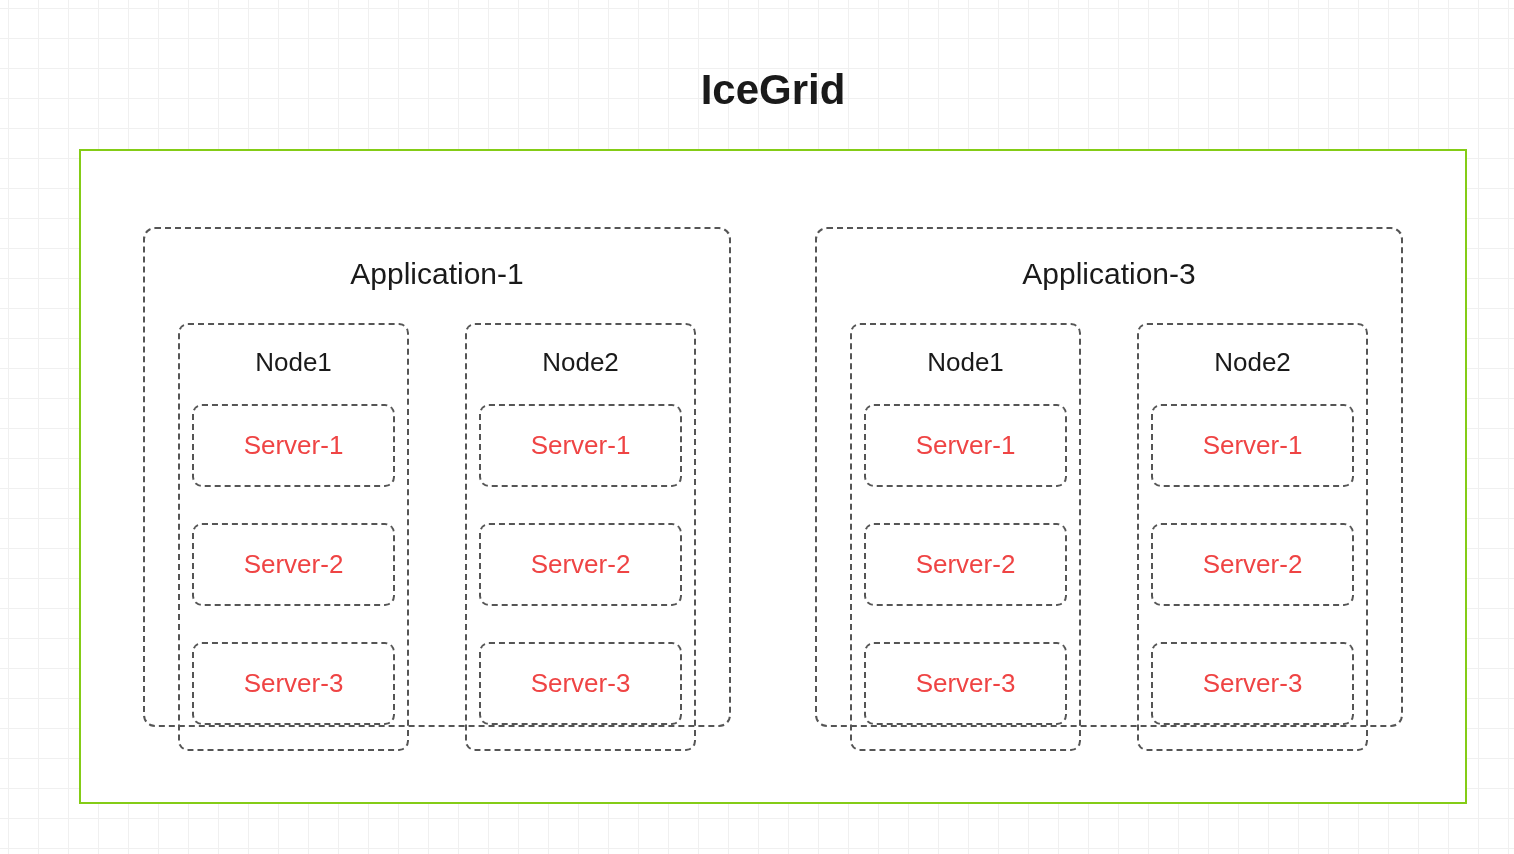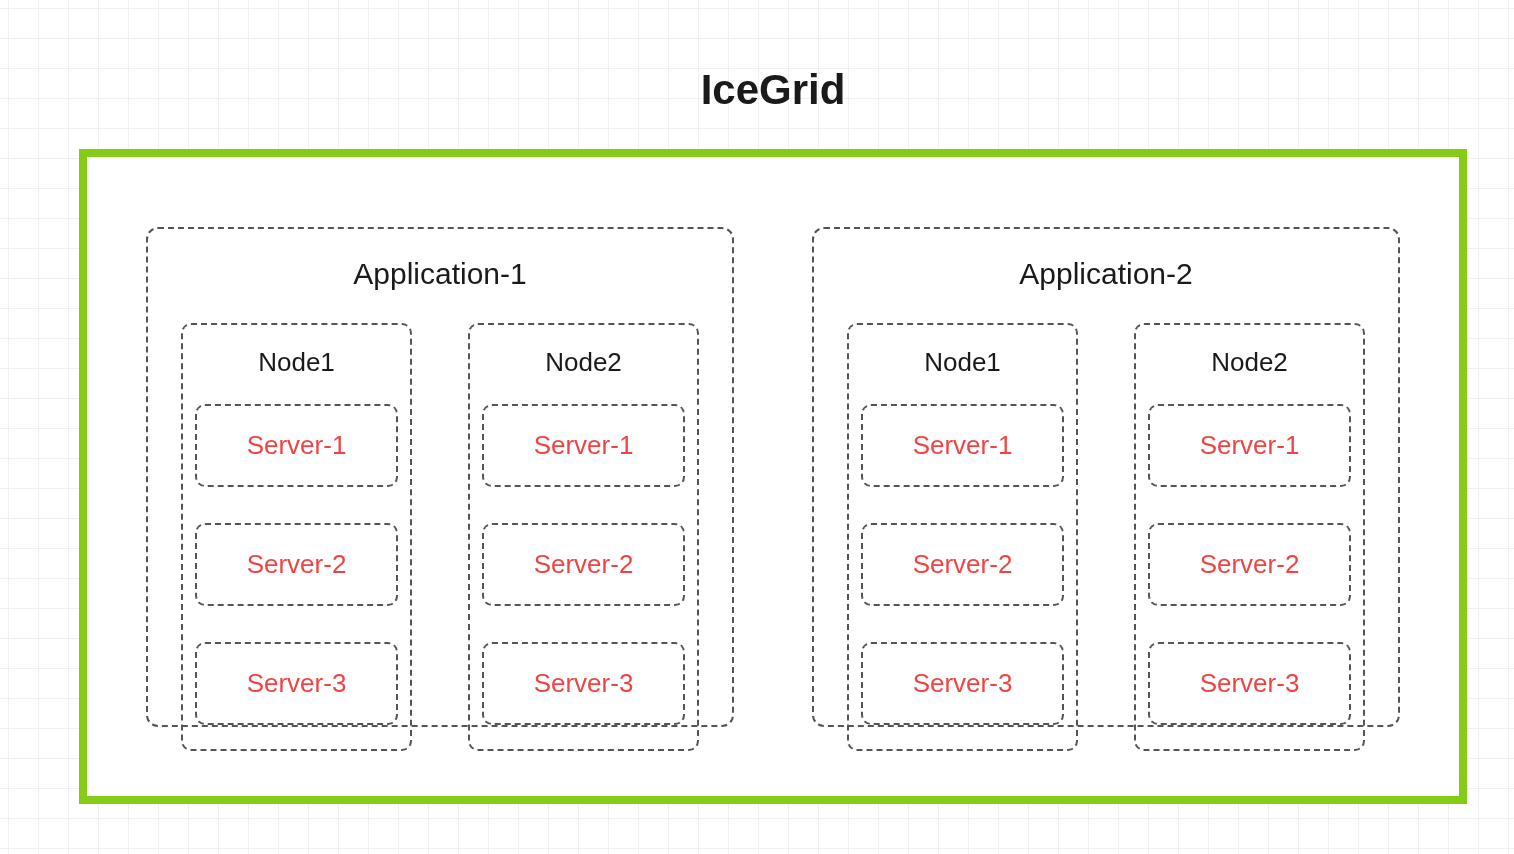--- a/index.html
+++ b/index.html
@@ -31,21 +31,21 @@
       font-weight: 600;
       color: #1a1a1a;
     }
     
     .main-container {
       position: absolute;
       top: 125px;
       left: 55px;
       right: 55px;
       height: 655px;
-      border: 8px solid #84cc16;
+      border: 2px solid #84cc16;
       background: #ffffff;
       display: flex;
       justify-content: space-around;
       align-items: center;
       padding: 0 20px;
     }
     
     .application {
       width: 588px;
       height: 500px;
@@ -142,21 +142,21 @@
         </div>
         <div class="server">
           <div class="server-label">Server-3</div>
         </div>
       </div>
 
     </div>
   </div>
 
   <div class="application">
-    <div class="application-title">Application-2</div>
+    <div class="application-title">Application-3</div>
     <div class="nodes-row">
 
       <div class="node">
         <div class="node-title">Node1</div>
         <div class="server">
           <div class="server-label">Server-1</div>
         </div>
         <div class="server">
           <div class="server-label">Server-2</div>
         </div>

